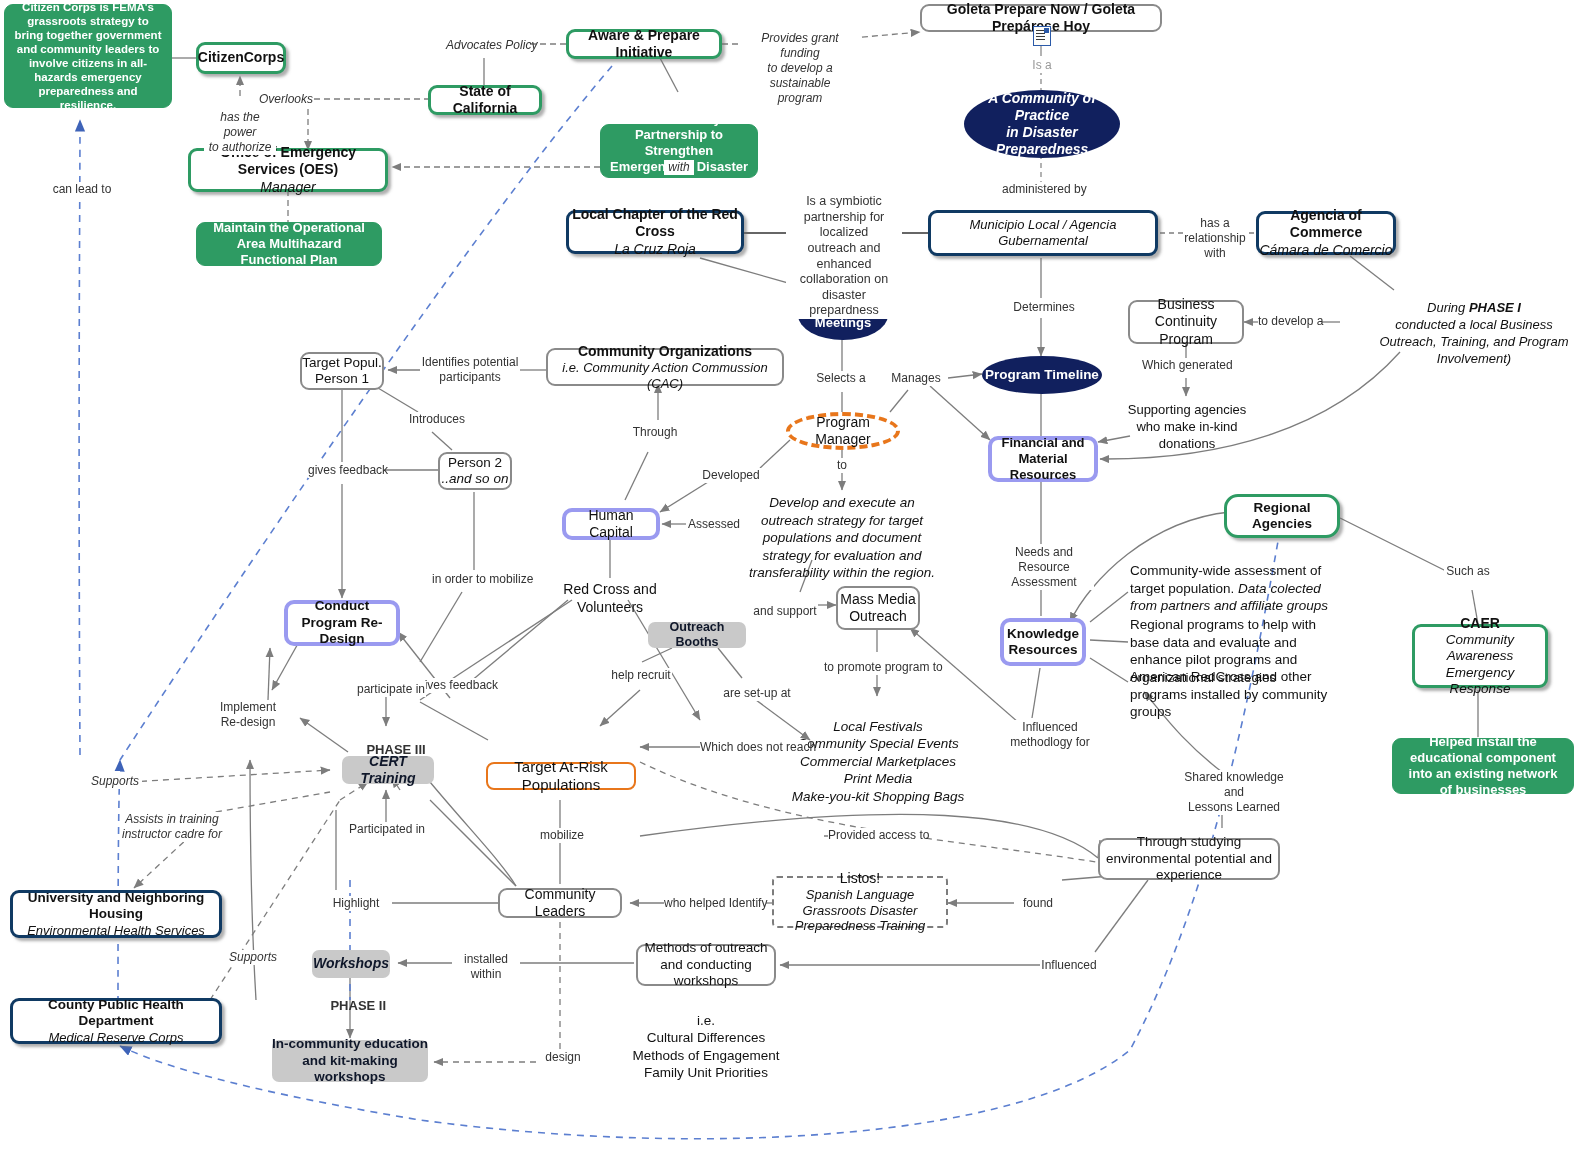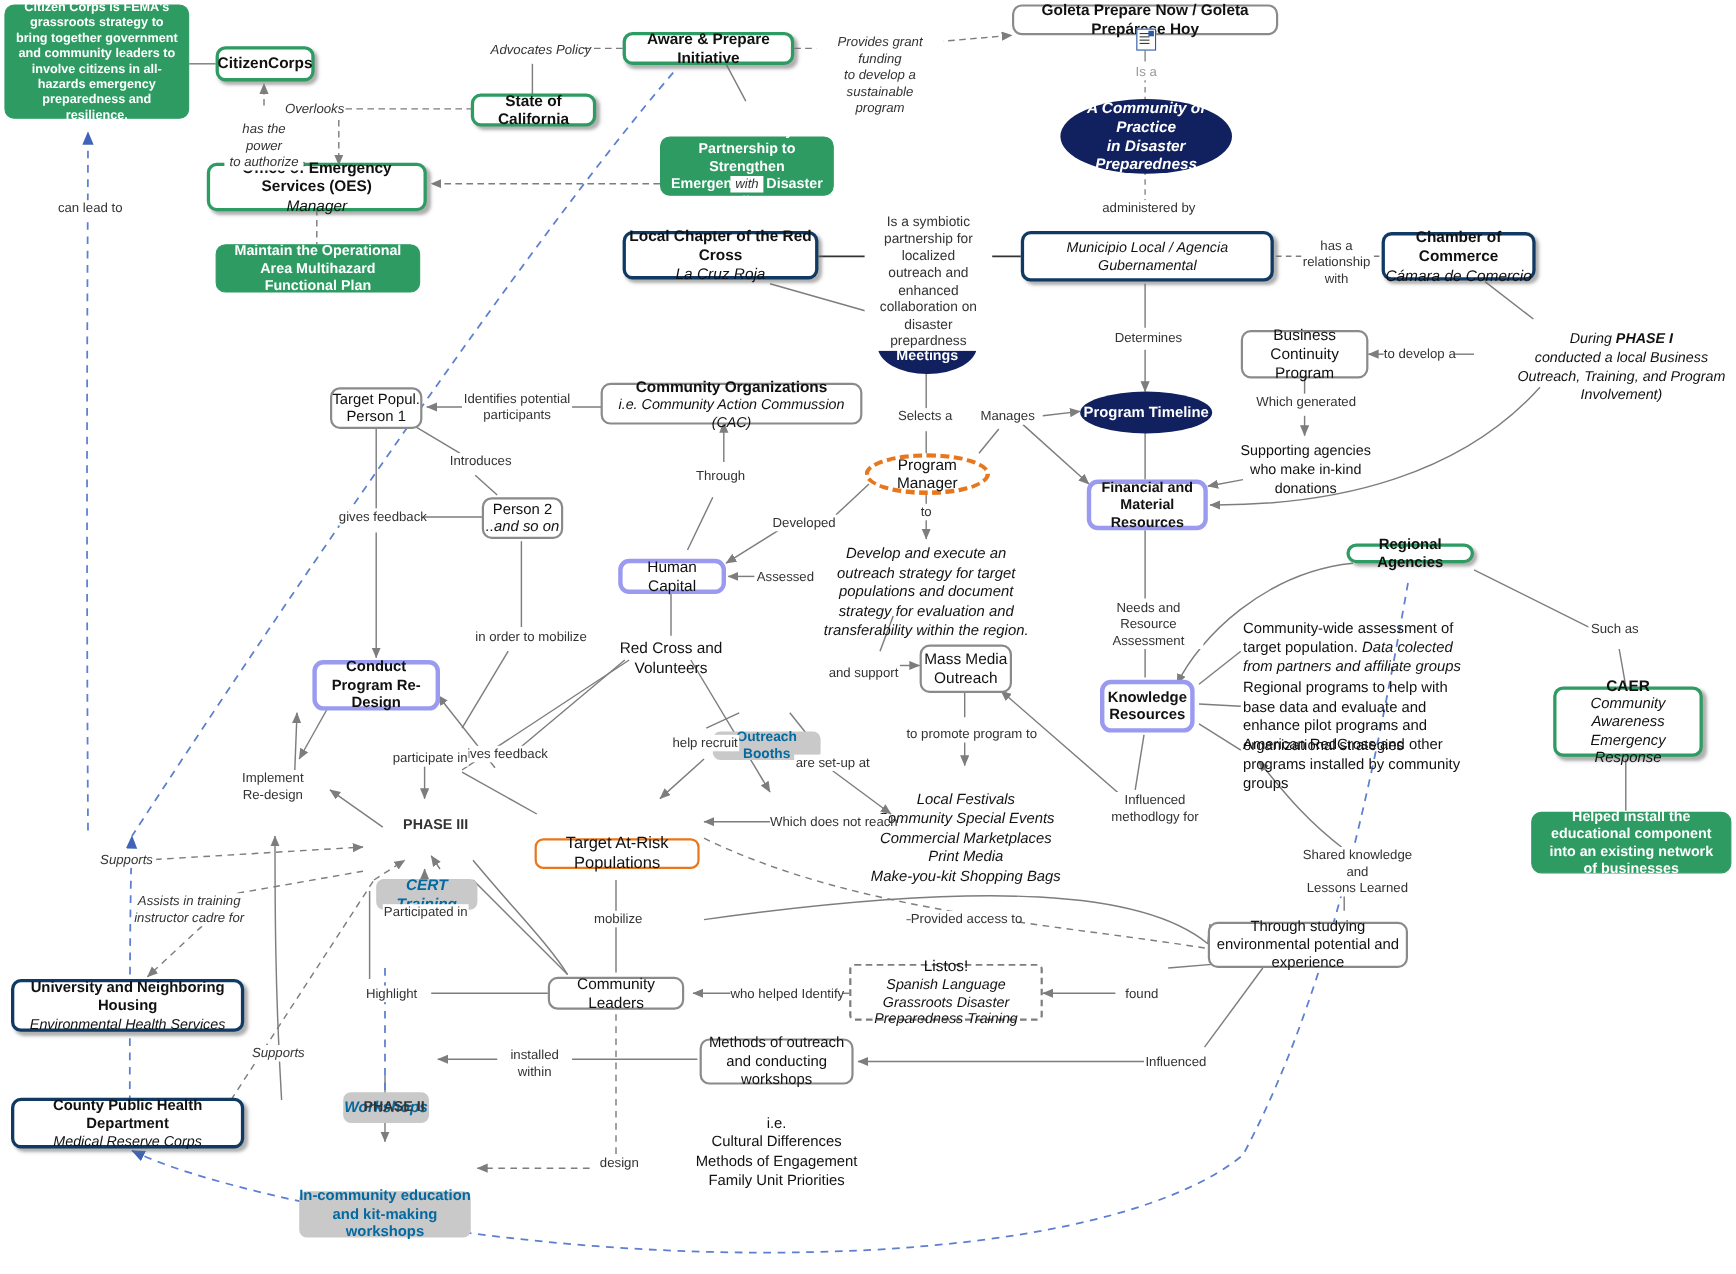--- a/index.html
+++ b/index.html
@@ -24,21 +24,21 @@
   
   .n-navy-ell{background:#11205E;border-radius:50%;color:#fff;font-weight:bold;font-size:14px;align-items:center;}
   .n-navy-ell.ital{font-style:italic;font-weight:bold;}
   
   .n-purple{background:#ffffff;border:4px solid #9A9AF0;border-radius:10px;color:#111;
     font-weight:bold;font-size:14px;}
   
   .n-plain{background:#ffffff;border:2px solid #8a8a8a;border-radius:9px;color:#111;font-size:14px;}
   .n-plain.bold{font-weight:bold;}
   
-  .n-grey-fill{background:#c9c9c9;border:none;border-radius:7px;color:#0369a1;font-weight:bold;font-size:13px;margin-top:43px;}
+  .n-grey-fill{background:#c9c9c9;border:none;border-radius:7px;color:#0f172a;font-weight:bold;font-size:13px;}
   .n-grey-fill.ital{font-style:italic;}
   
   .n-orange{background:#ffffff;border:2.5px solid #E8761B;border-radius:8px;color:#111;font-size:15px;margin-top:28px;}
   
   .n-orange-ell{background:#ffffff;border:4px dashed #E8761B;border-radius:50%;color:#111;font-size:14px;}
   
   .n-dash{background:#ffffff;border:2px dashed #7d7d7d;border-radius:5px;color:#111;font-size:14px;}
   
   .n-text{position:absolute;text-align:center;color:#111;font-size:14px;line-height:1.3;}
   .n-text.ital{font-style:italic;}
@@ -313,21 +313,21 @@
   <div class="node n-navy-out" style="left:566px;top:210px;width:178px;height:44px;">
     <span class="t1">Local Chapter of the Red Cross</span>
     <span class="t2 sub">La  Cruz Roja</span>
   </div>
 
   <div class="node n-navy-out" style="left:928px;top:210px;width:230px;height:46px;">
     <span class="t2 sub" style="font-size:13px;">Municipio Local / Agencia Gubernamental</span>
   </div>
 
   <div class="node n-navy-out" style="left:1256px;top:211px;width:140px;height:44px;">
-    <span class="t1">Chamber of Commerce</span>
+    <span class="t1">Agencia of Commerce</span>
     <span class="t2 sub">Cámara de Comercio</span>
   </div>
 
   <div class="node n-plain" style="left:1128px;top:300px;width:116px;height:44px;">
     <span>Business Continuity Program</span>
   </div>
 
   <div class="n-text ital small" style="left:1374px;top:300px;width:200px;">
     <span>During</span>
     <b>PHASE I</b><br>
@@ -419,21 +419,21 @@
     <span>Community-wide assessment of target population.</span>
     <span class="italic">Data colected from partners and affiliate groups</span>
   </div>
   <div class="n-text" style="left:1130px;top:616px;width:216px;text-align:left;font-size:13.5px;">
     <span>Regional programs to help with base data and evaluate and enhance pilot programs and organizational strategies</span>
   </div>
   <div class="n-text" style="left:1130px;top:668px;width:210px;text-align:left;font-size:13.5px;">
     <span>American RedCross and other programs installed by community groups</span>
   </div>
 
-  <div class="node n-green-out" style="left:1224px;top:494px;width:116px;height:18px;font-size:13.5px;">
+  <div class="node n-green-out" style="left:1224px;top:494px;width:116px;height:44px;font-size:13.5px;border-radius:14px;">
     <span>Regional Agencies</span>
   </div>
 
   <div class="node n-green-out" style="left:1412px;top:624px;width:136px;height:64px;">
     <span class="t1">CAER</span>
     <span class="t2 sub" style="font-size:13.5px;">Community Awareness Emergency Response</span>
   </div>
 
   <div class="node n-green-fill" style="left:1392px;top:738px;width:182px;height:56px;padding:4px 8px;">
     <span>Helped install the educational component into an existing network of businesses</span>

